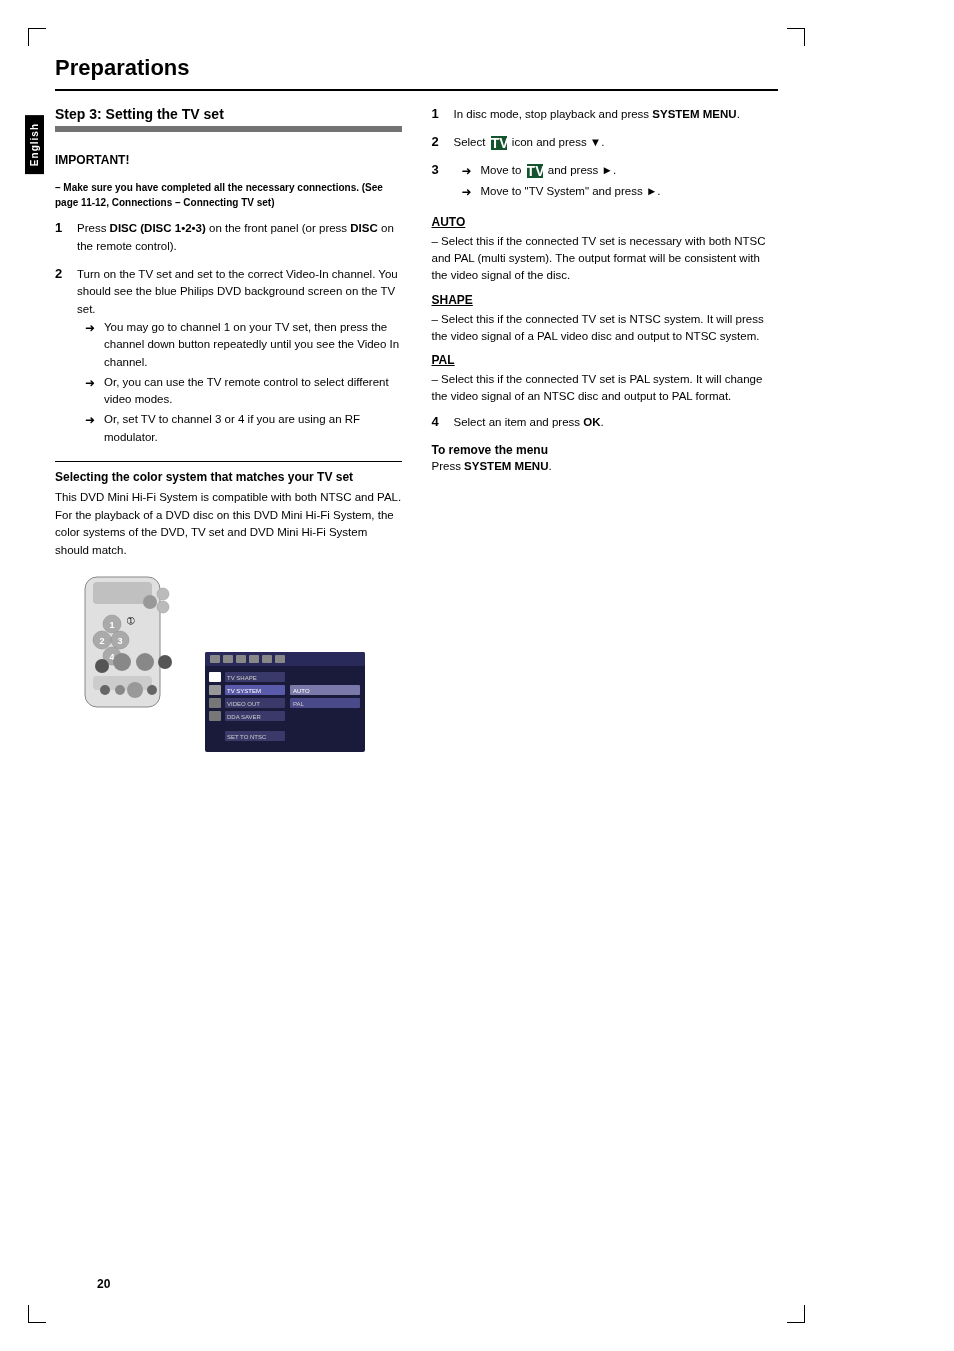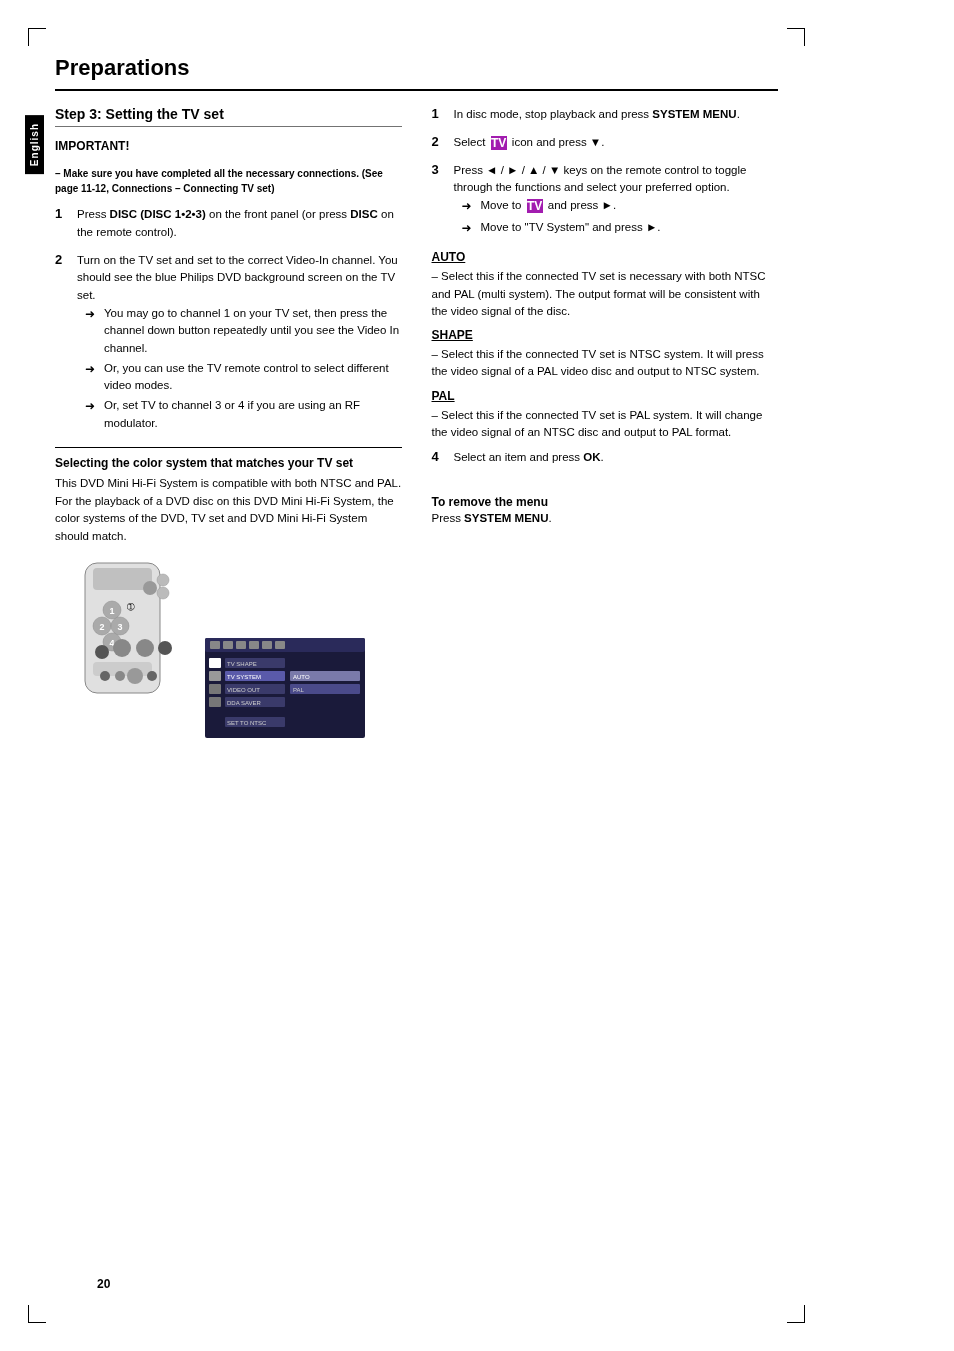--- a/index.html
+++ b/index.html
@@ -77,23 +77,23 @@
     }
 
     .right-col {
       flex: 1;
     }
 
     
     .step-heading {
       font-size: 14px;
       font-weight: bold;
-      border-bottom: 1px solid #737373;
+      border-bottom: 6px solid #737373;
       padding-bottom: 4px;
-      margin-bottom: 12px;
+      margin-bottom: 21px;
     }
 
     .important-label {
       font-size: 12px;
       font-weight: bold;
       margin-bottom: 13px;
     }
 
     .important-text {
       font-size: 10px;
@@ -207,21 +207,21 @@
     }
 
     .mode-text {
       font-size: 11.5px;
       line-height: 1.5;
       margin-bottom: 5px;
     }
 
     
     .remove-menu-section {
-      margin-top: 28px;
+      margin-top: 12px;
     }
 
     .remove-menu-heading {
       font-size: 12px;
       font-weight: bold;
       margin-bottom: 3px;
     }
 
     .remove-menu-text {
       font-size: 11.5px;
@@ -235,23 +235,23 @@
       font-size: 12px;
       font-weight: bold;
       margin-left: 42px;
     }
 
     
     .inline-icon {
       display: inline-block;
       width: 16px;
       height: 14px;
-      background: #a21caf;
+      background: #14532d;
       color: #fff;
-      font-size: 12px;
+      font-size: 14px;
       text-align: center;
       line-height: 14px;
       font-weight: bold;
       vertical-align: middle;
       margin: 0 2px;
     }
 
   </style>
 </head>
 <body>
@@ -405,21 +405,20 @@
         <div class="r-step-item">
           <span class="r-step-num">2</span>
           <div class="r-step-text">
             Select <span class="inline-icon">TV</span> icon and press ▼.
           </div>
         </div>
 
         <div class="r-step-item">
           <span class="r-step-num">3</span>
           <div class="r-step-text">
-            <p>Press ◄ / ► / ▲ / ▼ keys on the remote control to toggle through the functions and select your preferred option.</p>
             <div class="arrow-item">
               <span class="arrow-sym">➜</span>
               <span class="arrow-text">Move to <span class="inline-icon">TV</span> and press ►.</span>
             </div>
             <div class="arrow-item">
               <span class="arrow-sym">➜</span>
               <span class="arrow-text">Move to "TV System" and press ►.</span>
             </div>
           </div>
         </div>

